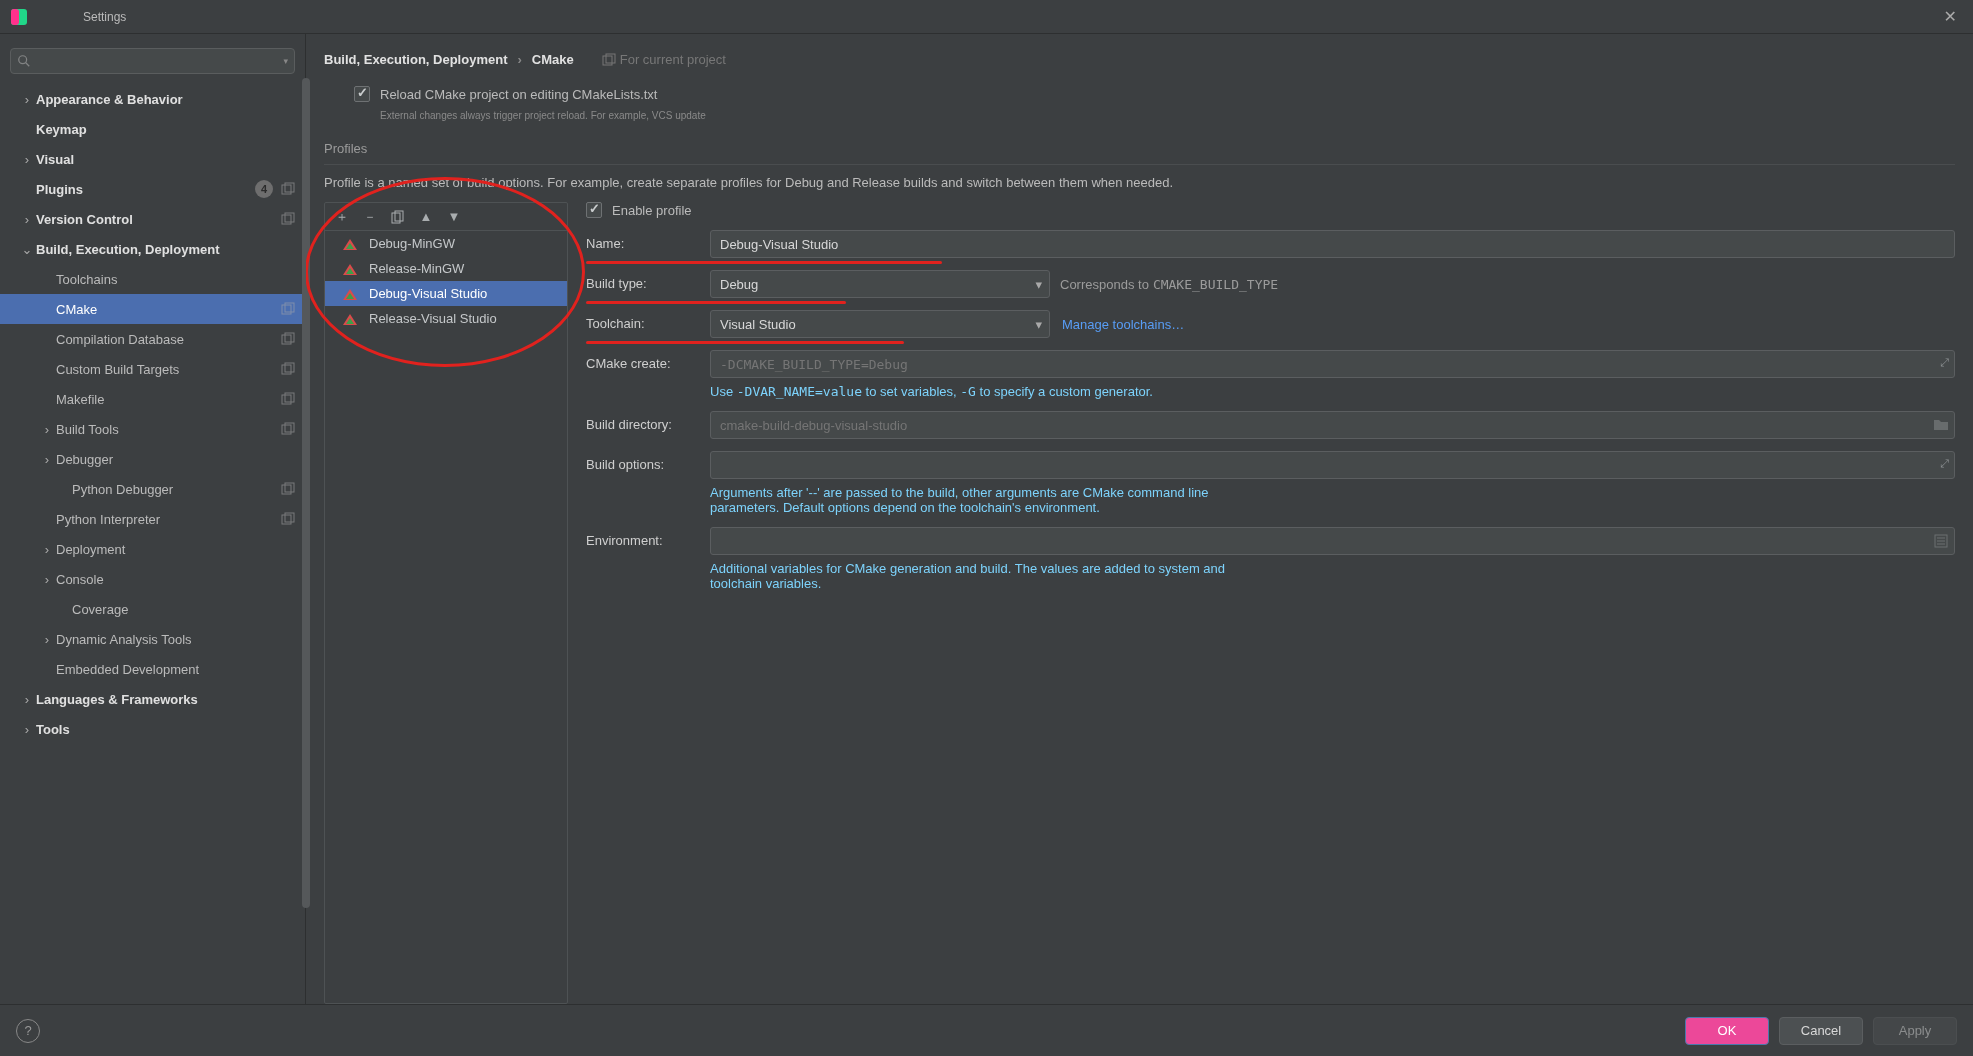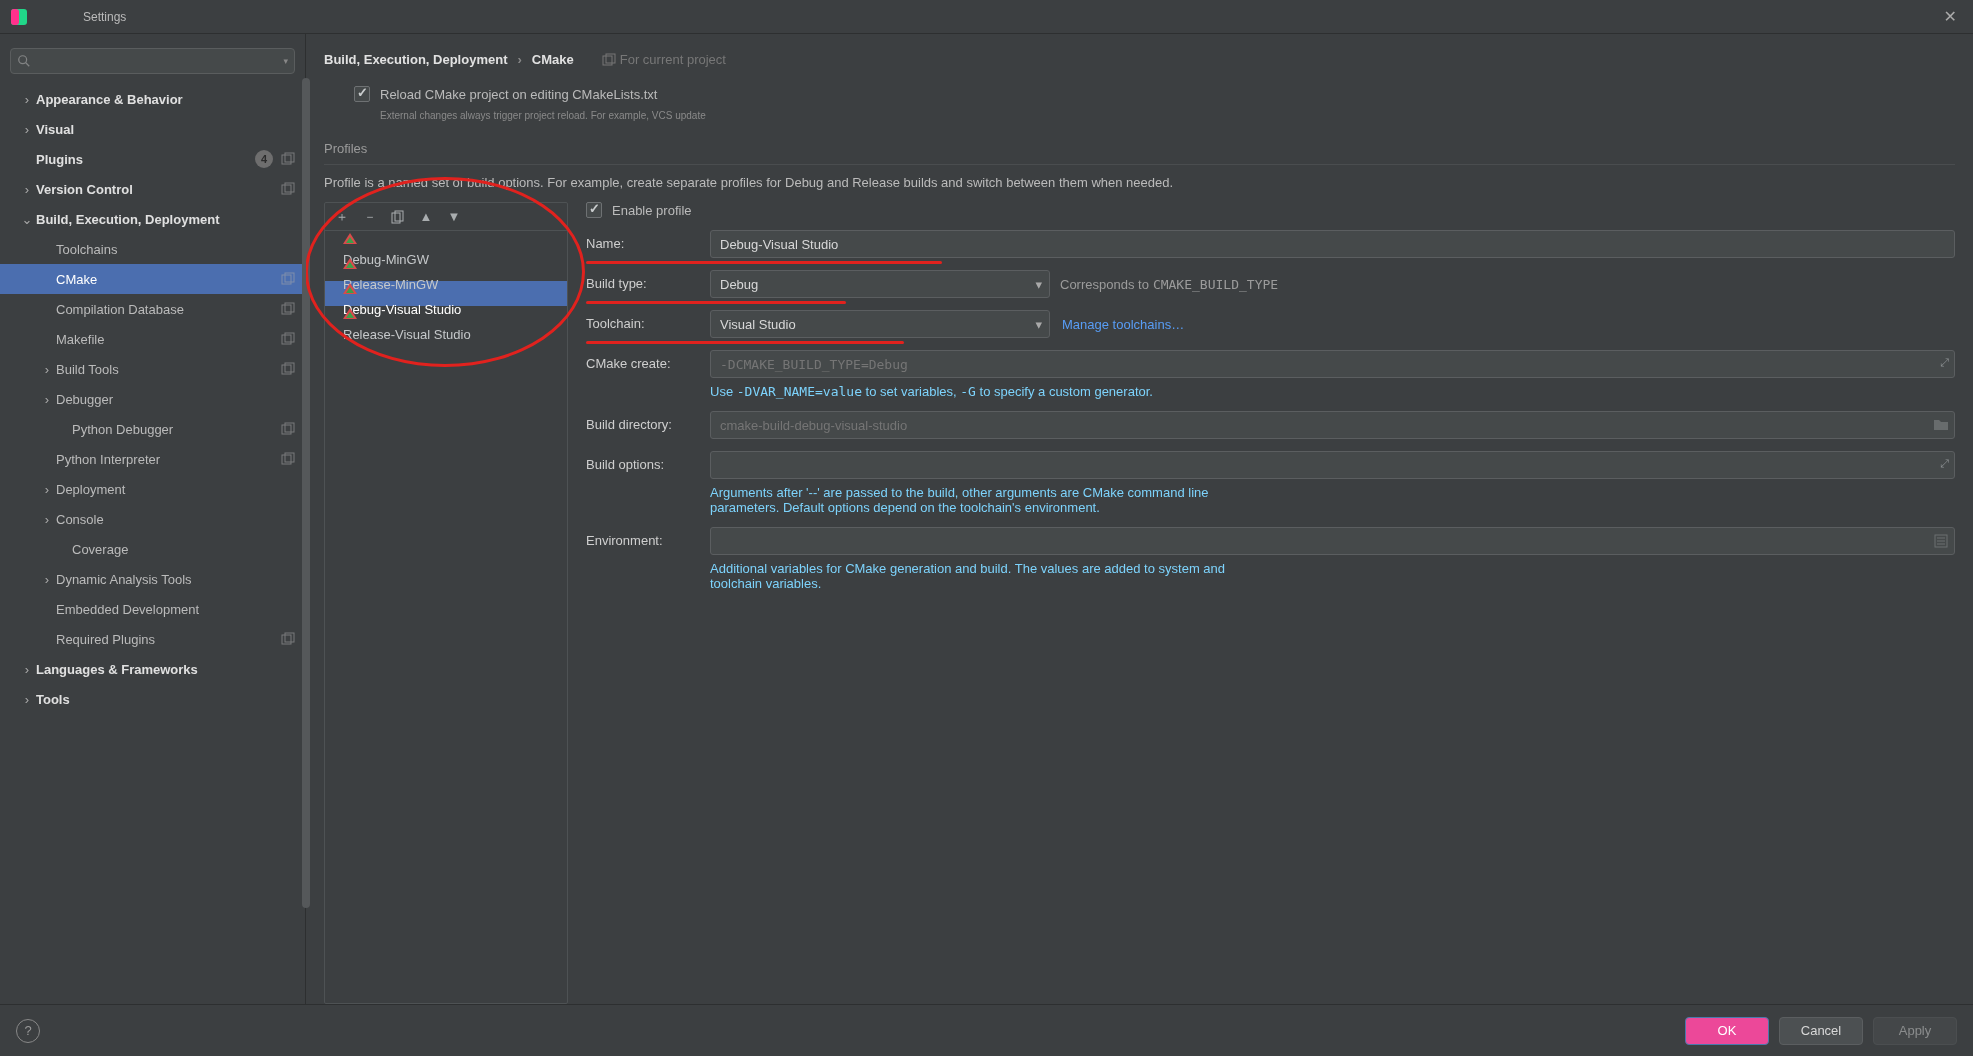--- a/index.html
+++ b/index.html
@@ -35,21 +35,21 @@
     .checkbox-row{display:flex;align-items:center;gap:10px;margin:10px 0 2px 30px;}
     .hint{color:#8a8a8a;margin:6px 0 10px 56px;font-size:10px;}
     .section-hd{color:#9b9b9b;margin:10px 0 4px 0;}
     .section-desc{color:#bbbbbb;margin-bottom:12px;}
     .divider{height:1px;background:#4a4d4f;margin:4px 0 10px 0;}
     .work{flex:1;display:flex;gap:18px;min-height:0;}
     .profiles{width:244px;border:1px solid #4e5254;border-radius:2px;display:flex;flex-direction:column;background:#3c3f41;position:relative;}
     .toolbar{height:28px;display:flex;align-items:center;gap:10px;padding:0 8px;border-bottom:1px solid #4e5254;}
     .toolbar .tb{color:#a9adaf;cursor:pointer;display:inline-flex;width:18px;height:18px;align-items:center;justify-content:center;}
     .plist{flex:1;overflow:auto;}
-    .pitem{display:flex;align-items:flex-start;gap:21px;height:25px;padding:0 16px 0 18px;cursor:pointer;color:#c5c8ca;flex-direction:column;}
+    .pitem{display:flex;align-items:center;gap:12px;height:25px;padding:0 16px 0 18px;cursor:pointer;color:#c5c8ca;}
     .pitem.sel{background:#4b6eaf;color:#fff;}
     .tri-icon{width:14px;height:14px;display:inline-block;position:relative;}
     .tri-icon::before{content:"";position:absolute;left:0;top:2px;width:0;height:0;border-left:7px solid transparent;border-right:7px solid transparent;border-bottom:11px solid #d94b4b;}
     .tri-icon::after{content:"";position:absolute;left:3px;top:6px;width:0;height:0;border-left:4px solid transparent;border-right:4px solid transparent;border-bottom:6px solid #3da04a;}
     .form{flex:1;display:flex;flex-direction:column;gap:12px;min-width:0;}
     .frow{display:flex;align-items:flex-start;gap:12px;}
     .frow .flabel{width:112px;padding-top:6px;color:#cfcfcf;}
     .frow .fval{flex:1;min-width:0;}
     .txt{height:28px;background:#45494a;border:1px solid #5b5e60;border-radius:3px;color:#d8d8d8;padding:0 9px;width:100%;outline:none;}
     .txt.mono{font-family:Consolas,Menlo,monospace;}
@@ -99,20 +99,24 @@
           </svg>
         <input type="text" placeholder="" style="">
         <span style="color:#888;font-size:9px">▾</span>
       </div>
       <div class="tree" id="tree">
           <div class="tree-item l0 bold">
             <span class="chev">›</span>
             <span class="label">Appearance &amp; Behavior</span>
           </div>
           <div class="tree-item l0 bold">
+            <span class="chev"></span>
+            <span class="label">Keymap</span>
+          </div>
+          <div class="tree-item l0 bold">
             <span class="chev">›</span>
             <span class="label">Visual</span>
           </div>
           <div class="tree-item l0 bold">
             <span class="chev"></span>
             <span class="label">Plugins</span>
             <span class="badge-count">4</span>
             <svg viewBox="0 0 14 14" class="proj-icon">
               <rect x="1" y="3" width="9" height="9" stroke="#aaa" fill="none"></rect>
               <rect x="4" y="1" width="9" height="9" stroke="#aaa" fill="none"></rect>
@@ -145,20 +149,28 @@
           <div class="tree-item l1">
             <span class="chev"></span>
             <span class="label">Compilation Database</span>
             <svg viewBox="0 0 14 14" class="proj-icon">
               <rect x="1" y="3" width="9" height="9" stroke="#aaa" fill="none"></rect>
               <rect x="4" y="1" width="9" height="9" stroke="#aaa" fill="none"></rect>
             </svg>
           </div>
           <div class="tree-item l1">
             <span class="chev"></span>
+            <span class="label">Custom Build Targets</span>
+            <svg viewBox="0 0 14 14" class="proj-icon">
+              <rect x="1" y="3" width="9" height="9" stroke="#aaa" fill="none"></rect>
+              <rect x="4" y="1" width="9" height="9" stroke="#aaa" fill="none"></rect>
+            </svg>
+          </div>
+          <div class="tree-item l1">
+            <span class="chev"></span>
             <span class="label">Makefile</span>
             <svg viewBox="0 0 14 14" class="proj-icon">
               <rect x="1" y="3" width="9" height="9" stroke="#aaa" fill="none"></rect>
               <rect x="4" y="1" width="9" height="9" stroke="#aaa" fill="none"></rect>
             </svg>
           </div>
           <div class="tree-item l1">
             <span class="chev">›</span>
             <span class="label">Build Tools</span>
             <svg viewBox="0 0 14 14" class="proj-icon">
@@ -198,28 +210,20 @@
             <span class="chev"></span>
             <span class="label">Coverage</span>
           </div>
           <div class="tree-item l1">
             <span class="chev">›</span>
             <span class="label">Dynamic Analysis Tools</span>
           </div>
           <div class="tree-item l1">
             <span class="chev"></span>
             <span class="label">Embedded Development</span>
-          </div>
-          <div class="tree-item l1">
-            <span class="chev"></span>
-            <span class="label">Required Plugins</span>
-            <svg viewBox="0 0 14 14" class="proj-icon">
-              <rect x="1" y="3" width="9" height="9" stroke="#aaa" fill="none"></rect>
-              <rect x="4" y="1" width="9" height="9" stroke="#aaa" fill="none"></rect>
-            </svg>
           </div>
           <div class="tree-item l0 bold">
             <span class="chev">›</span>
             <span class="label">Languages &amp; Frameworks</span>
           </div>
           <div class="tree-item l0 bold">
             <span class="chev">›</span>
             <span class="label">Tools</span>
           </div>
         </div>

